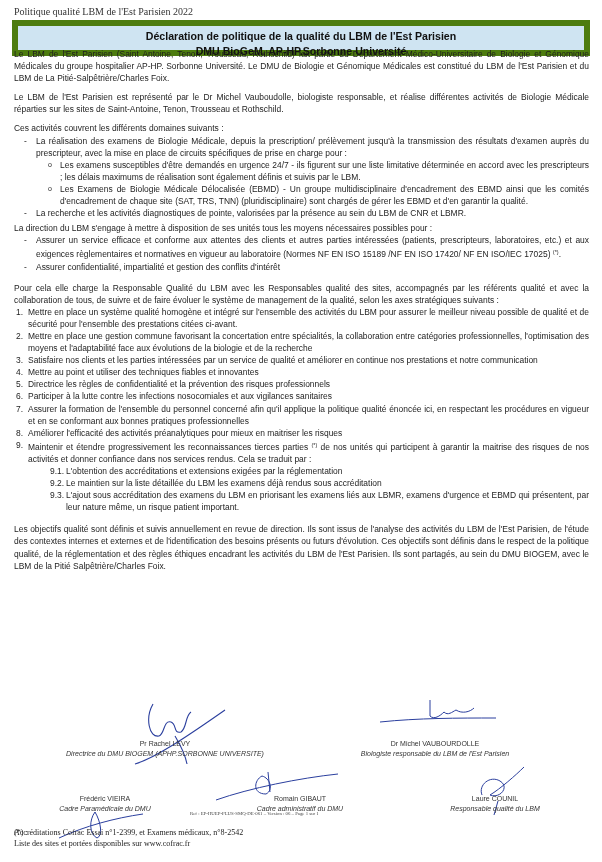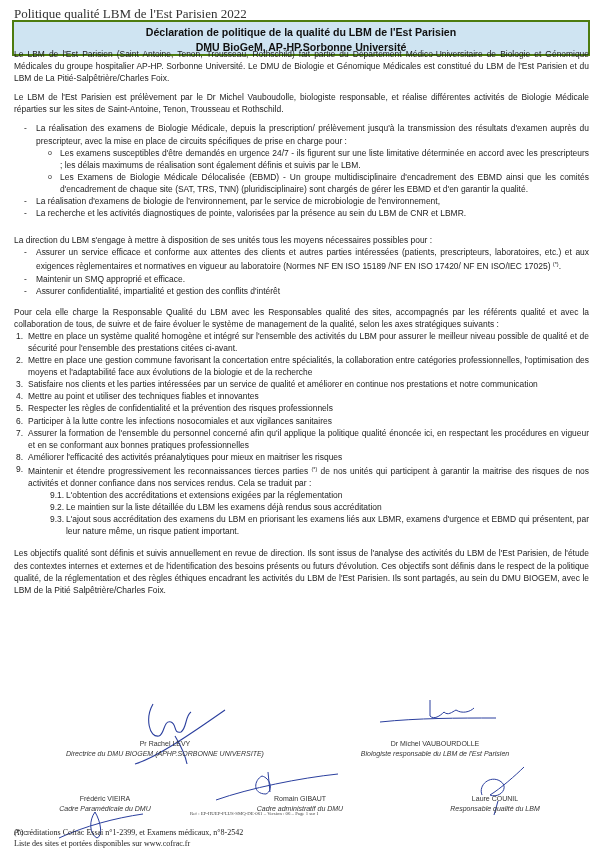--- a/index.html
+++ b/index.html
@@ -1,20 +1,20 @@
 <!DOCTYPE html>
 <html><head>
 <meta charset="utf-8">
 <style>
   * { box-sizing: border-box; margin: 0; padding: 0; }
   html, body { width: 602px; height: 862px; background: #ffffff; overflow: hidden; }
   body { font-family: "Liberation Sans", sans-serif; color: #1e1e1e; position: relative; }
-  .page-header { position: absolute; left: 14px; top: 6px; font-family: "Liberation Serif", serif; font-size: 13px; color: #333; }
+  .page-header { position: absolute; left: 14px; top: 6px; font-family: "Liberation Serif", serif; font-size: 10px; color: #333; }
   .title-box { position: absolute; left: 12px; top: 20px; width: 578px; height: 36px; background: #cfe4f2;
-               border: 2px solid #4d7c0f; text-align: center; padding-top: 3px; }
+               border: 6px solid #4d7c0f; text-align: center; padding-top: 3px; }
   .title-box div { font-weight: bold; font-size: 10.6px; line-height: 14.5px; color: #111; }
   .body { position: absolute; left: 14px; top: 48px; width: 575px; font-size: 8.45px; line-height: 12.1px; text-align: justify; }
   p { margin-bottom: 7px; }
   .nb { margin-bottom: 0; }
   ul.dash { list-style: none; padding-left: 10px; }
   ul.dash > li { position: relative; padding-left: 12px; }
   ul.dash > li::before { content: "-"; position: absolute; left: 0; }
   ul.circ { list-style: none; padding-left: 12px; }
   ul.circ > li { position: relative; padding-left: 12px; }
   ul.circ > li::before { content: "o"; position: absolute; left: 0; font-size: 7px; }
@@ -38,48 +38,47 @@
 
 <div class="page-header">Politique qualité LBM de l'Est Parisien 2022</div>
 
 <div class="title-box">
   <div>Déclaration de politique de la qualité du LBM de l'Est Parisien</div>
   <div>DMU BioGeM, AP-HP.Sorbonne Université</div>
 </div>
 
 <div class="body">
   <p>Le LBM de l'Est Parisien (Saint Antoine, Tenon, Trousseau, Rothschild) fait partie du Département Médico-Universitaire de Biologie et Génomique Médicales du groupe hospitalier AP-HP. Sorbonne Université. Le DMU de Biologie et Génomique Médicales est constitué du LBM de l'Est Parisien et du LBM de La Pitié-Salpêtrière/Charles Foix.</p>
-  <p>Le LBM de l'Est Parisien est prélèvement par le Dr Michel Vauboudolle, biologiste responsable, et réalise différentes activités de Biologie Médicale réparties sur les sites de Saint-Antoine, Tenon, Trousseau et Rothschild.</p>
+  <p>Le LBM de l'Est Parisien est représenté par le Dr Michel Vauboudolle, biologiste responsable, et réalise différentes activités de Biologie Médicale réparties sur les sites de Saint-Antoine, Tenon, Trousseau et Rothschild.</p>
 
-  <ul class="dash" style="margin-bottom:15px;">
+  <p class="nb">Ces activités couvrent les différents domaines suivants :</p>
+  <ul class="dash" style="margin-bottom:3px;">
     <li>
       <span>La réalisation des examens de Biologie Médicale, depuis la prescription/ prélèvement jusqu'à la transmission des résultats d'examen auprès du prescripteur, avec la mise en place de circuits spécifiques de prise en charge pour :</span>
       <ul class="circ">
         <li>Les examens susceptibles d'être demandés en urgence 24/7 - ils figurent sur une liste limitative déterminée en accord avec les prescripteurs ; les délais maximums de réalisation sont également définis et suivis par le LBM.</li>
         <li>Les Examens de Biologie Médicale Délocalisée (EBMD) - Un groupe multidisciplinaire d'encadrement des EBMD ainsi que les comités d'encadrement de chaque site (SAT, TRS, TNN) (pluridisciplinaire) sont chargés de gérer les EBMD et d'en garantir la qualité.</li>
       </ul>
     </li>
-    <li>La réalisation d'examens de biologie de l'environnement, par le service de microbiologie de l'environnement,</li>
     <li>La recherche et les activités diagnostiques de pointe, valorisées par la présence au sein du LBM de CNR et LBMR.</li>
   </ul>
 
   <p class="nb">La direction du LBM s'engage à mettre à disposition de ses unités tous les moyens nécessaires possibles pour :</p>
   <ul class="dash" style="margin-bottom:9px;">
     <li><span>Assurer un service efficace et conforme aux attentes des clients et autres parties intéressées (patients, prescripteurs, laboratoires, etc.) et aux exigences règlementaires et normatives en vigueur au laboratoire (Normes NF EN ISO 15189 /NF EN ISO 17420/ NF EN ISO/IEC 17025)</span> <sup>(*)</sup><span>.</span></li>
-    <li>Maintenir un SMQ approprié et efficace.</li>
     <li>Assurer confidentialité, impartialité et gestion des conflits d'intérêt</li>
   </ul>
 
   <p class="nb">Pour cela elle charge la Responsable Qualité du LBM avec les Responsables qualité des sites, accompagnés par les référents qualité et avec la collaboration de tous, de suivre et de faire évoluer le système de management de la qualité, selon les axes stratégiques suivants :</p>
   <ol class="num" style="margin-bottom:10px;">
     <li><span class="n">1.</span><span>Mettre en place un système qualité homogène et intégré sur l'ensemble des activités du LBM pour assurer le meilleur niveau possible de qualité et de sécurité pour l'ensemble des prestations citées ci-avant.</span></li>
     <li><span class="n">2.</span><span>Mettre en place une gestion commune favorisant la concertation entre spécialités, la collaboration entre catégories professionnelles, l'optimisation des moyens et l'adaptabilité face aux évolutions de la biologie et de la recherche</span></li>
     <li><span class="n">3.</span><span>Satisfaire nos clients et les parties intéressées par un service de qualité et améliorer en continue nos prestations et notre communication</span></li>
     <li><span class="n">4.</span><span>Mettre au point et utiliser des techniques fiables et innovantes</span></li>
-    <li><span class="n">5.</span><span> Respecter les règles de confidentialité et la prévention des risques professionnels</span></li>
+    <li><span class="n">5.</span><span> Directrice les règles de confidentialité et la prévention des risques professionnels</span></li>
     <li><span class="n">6.</span><span>Participer à la lutte contre les infections nosocomiales et aux vigilances sanitaires</span></li>
     <li><span class="n">7.</span><span>Assurer la formation de l'ensemble du personnel concerné afin qu'il applique la politique qualité énoncée ici, en respectant les procédures en vigueur et en se conformant aux bonnes pratiques professionnelles</span></li>
     <li><span class="n">8.</span><span>Améliorer l'efficacité des activités préanalytiques pour mieux en maitriser les risques</span></li>
     <li><span class="n">9.</span><span>Maintenir et étendre progressivement les reconnaissances tierces parties </span><sup>(*)</sup><span> de nos unités qui participent à garantir la maitrise des risques de nos activités et donner confiance dans nos services rendus. Cela se traduit par :</span>
       <ol class="sub">
         <li><span class="n">9.1.</span><span>L'obtention des accréditations et extensions exigées par la réglementation</span></li>
         <li><span class="n">9.2.</span><span>Le maintien sur la liste détaillée du LBM les examens déjà rendus sous accréditation</span></li>
         <li><span class="n">9.3.</span><span>L'ajout sous accréditation des examens du LBM en priorisant les examens liés aux LBMR, examens d'urgence et EBMD qui présentent, par leur nature même, un risque patient important.</span></li>
       </ol>
     </li>

